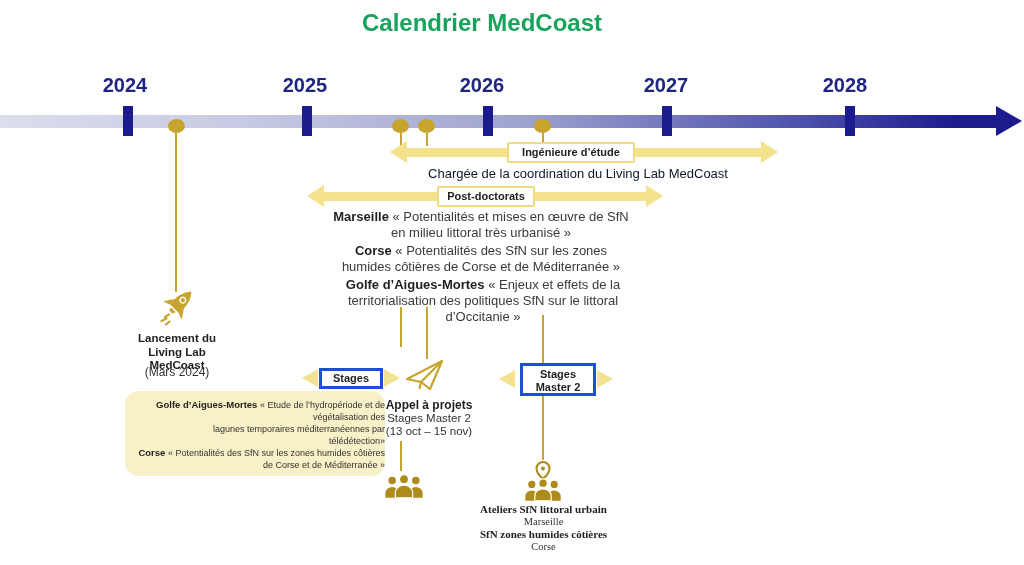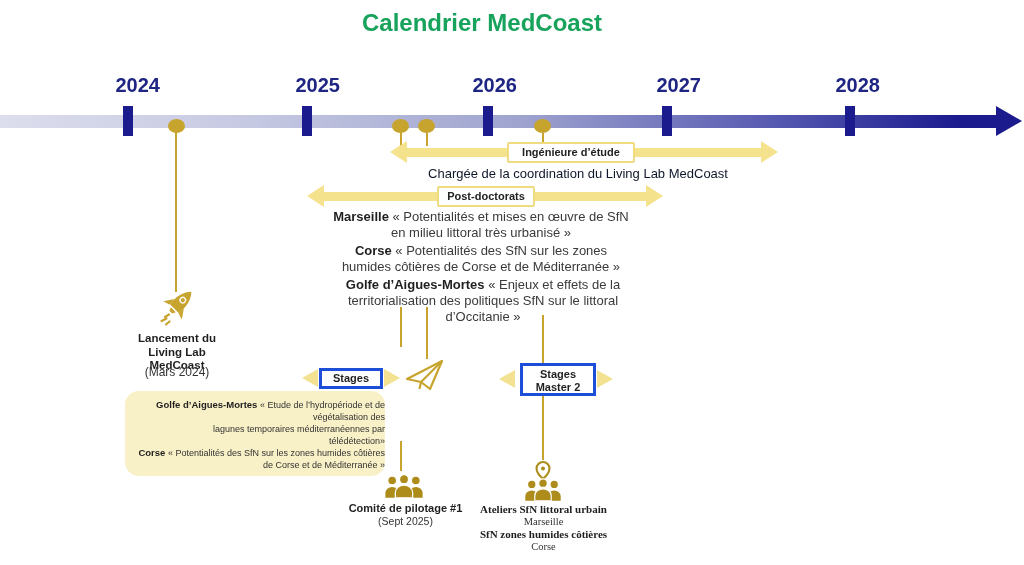--- a/index.html
+++ b/index.html
@@ -2,21 +2,21 @@
 <html><head>
 <meta charset="utf-8">
 <style>
   html,body { margin:0; padding:0; background:#fff; }
   .canvas { position:relative; width:1024px; height:565px; background:#ffffff;
             font-family:"Liberation Sans", sans-serif; color:#333; overflow:hidden; }
 
   .title { position:absolute; top:9px; left:0; width:964px; text-align:center;
            font-size:24px; font-weight:bold; color:#17A35B; }
 
-  .year { position:absolute; top:74px; width:70px; text-align:right;
+  .year { position:absolute; top:74px; width:70px; text-align:center;
           font-weight:bold; font-size:20px; color:#1E2583; }
   .y0{left:90px}.y1{left:270px}.y2{left:447px}.y3{left:631px}.y4{left:810px}
 
   .tl-bar { position:absolute; left:0; top:115px; width:998px; height:13px;
             background:linear-gradient(90deg,#DCDEED 0%,#C6C9E2 25%,#9FA4CF 52%,#5558B0 78%,#1B1B8E 96%); }
   .tl-head { position:absolute; left:996px; top:106px; width:0; height:0;
              border-left:26px solid #1B1B8E; border-top:15px solid transparent; border-bottom:15px solid transparent; }
   .tick { position:absolute; top:106px; width:10px; height:30px; background:#1B1B8E; }
   .t0{left:123px}.t1{left:302px}.t2{left:483px}.t3{left:662px}.t4{left:845px}
 
@@ -169,35 +169,36 @@
 de Corse et de Méditerranée  »</span></div>
   </div>
 
   <svg class="plane" width="42" height="36" viewBox="0 0 42 36">
     <g fill="none" stroke="#C7A42D" stroke-width="2.2" stroke-linejoin="round">
       <path d="M3 21 L38 3 L26 31 L17 24 Z"></path>
       <path d="M38 3 L17 24"></path>
       <path d="M17 24 L15.5 31"></path>
     </g>
   </svg>
+  <div class="appel">
+    <div class="h">Appel à projets</div>
+    <div>Stages Master 2</div>
+    <div>(13 oct – 15 nov)</div>
+  </div>
 
   <svg class="people-comite" width="40" height="26" viewBox="0 0 44 28">
     <g fill="#AD8C1C">
       <circle cx="9" cy="8" r="4.2"></circle>
       <path d="M1.5 27 v-5.5 a7.5 6.5 0 0 1 15 0 V27 z"></path>
       <circle cx="35" cy="8" r="4.2"></circle>
       <path d="M27.5 27 v-5.5 a7.5 6.5 0 0 1 15 0 V27 z"></path>
       <circle cx="22" cy="6.5" r="5" stroke="#ffffff" stroke-width="1.4"></circle>
       <path d="M12.5 27 v-6 a9.5 8 0 0 1 19 0 V27 z" stroke="#ffffff" stroke-width="1.4"></path>
     </g>
   </svg>
-  <div class="comite">
-    <div class="h">Comité de pilotage #1</div>
-    <div>(Sept 2025)</div>
-  </div>
 
   <svg class="people-pin" width="38" height="42" viewBox="0 0 44 48">
     <path d="M22 2 c-4.4 0-7.5 3.4-7.5 7.5 0 5.5 7.5 12 7.5 12 s7.5-6.5 7.5-12 C29.5 5.4 26.4 2 22 2 z" fill="none" stroke="#AD8C1C" stroke-width="2.4"></path>
     <circle cx="22" cy="9.5" r="2.3" fill="#AD8C1C"></circle>
     <g fill="#AD8C1C" transform="translate(0 20)">
       <circle cx="9" cy="8" r="4.2"></circle>
       <path d="M1.5 27 v-5.5 a7.5 6.5 0 0 1 15 0 V27 z"></path>
       <circle cx="35" cy="8" r="4.2"></circle>
       <path d="M27.5 27 v-5.5 a7.5 6.5 0 0 1 15 0 V27 z"></path>
       <circle cx="22" cy="6.5" r="5" stroke="#ffffff" stroke-width="1.4"></circle>

